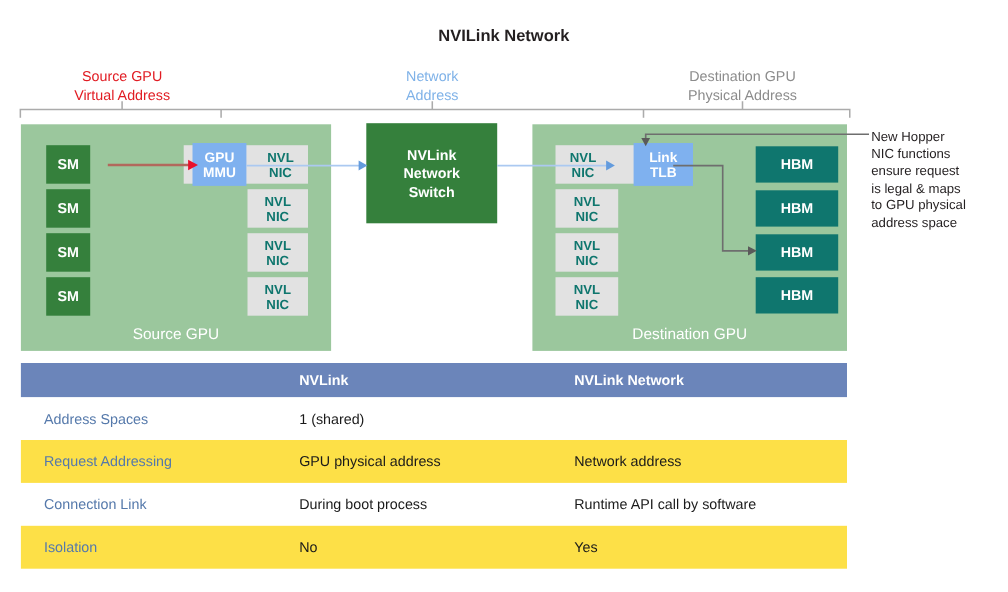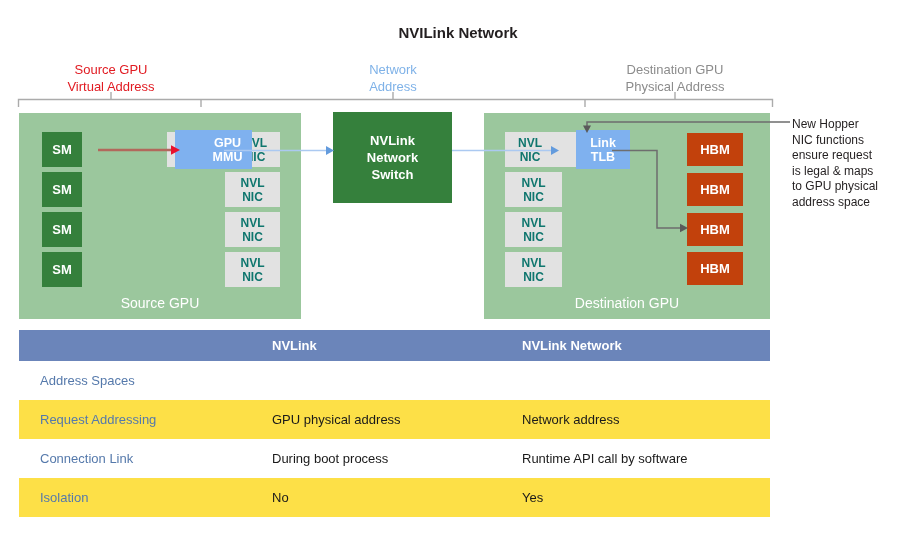--- a/index.html
+++ b/index.html
@@ -22,21 +22,21 @@
   #dest-gpu-block{left:484px;top:113px;width:286px;height:206px;}
 
   .dark-green{background:#35803c;color:#ffffff;display:flex;align-items:center;justify-content:center;font-weight:bold;}
   .sm-box{left:42px;width:40px;height:35px;font-size:13px;}
   #switch-box{left:333px;top:112px;width:119px;height:91px;font-size:13px;line-height:17px;text-align:center;}
 
   .gray-box{background:#e2e2e2;display:flex;align-items:center;justify-content:center;}
   .nic-text{font-size:12px;line-height:14px;font-weight:bold;color:#0f766e;text-align:center;}
   .blue-box{background:#7fb1ef;color:#ffffff;display:flex;align-items:center;justify-content:center;
     font-size:12.5px;line-height:14px;font-weight:bold;text-align:center;}
-  .hbm-box{left:687px;width:56px;height:33px;background:#c2410c;color:#ffffff;display:flex;align-items:center;
+  .hbm-box{left:687px;width:75px;height:33px;background:#0f766e;color:#ffffff;display:flex;align-items:center;
     justify-content:center;font-size:13px;font-weight:bold;}
 
   .gpu-caption{top:295px;font-size:14px;color:#ffffff;text-align:center;}
 
   #annotation{left:792px;top:117px;width:130px;font-size:12px;line-height:15.5px;color:#231f20;}
 
   #cmp-table{left:19px;top:330px;width:751px;font-size:13px;}
   .t-grid{display:grid;grid-template-columns:232px 250px 1fr;padding-left:21px;align-items:center;}
   #t-header{height:31px;background:#6b85ba;color:#ffffff;font-weight:bold;}
   .t-row{height:39px;color:#1a1a1a;}
@@ -62,21 +62,21 @@
   <div id="source-gpu-block" class="abs gpu-block"></div>
   <div class="abs dark-green sm-box" style="top:132px">SM</div>
   <div class="abs dark-green sm-box" style="top:172px">SM</div>
   <div class="abs dark-green sm-box" style="top:212px">SM</div>
   <div class="abs dark-green sm-box" style="top:252px">SM</div>
 
   <div class="abs gray-box" style="left:167px;top:132px;width:113px;height:35px;justify-content:flex-end;padding-right:13px;box-sizing:border-box;">
     <span class="nic-text pre">NVL
 NIC</span>
   </div>
-  <div class="abs blue-box pre" style="left:175px;top:130px;width:49px;height:39px;padding-left:28px;">GPU
+  <div class="abs blue-box pre" style="left:175px;top:130px;width:49px;height:39px;">GPU
 MMU</div>
   <div class="abs gray-box" style="left:225px;top:172px;width:55px;height:35px;">
     <span class="nic-text pre">NVL
 NIC</span>
   </div>
   <div class="abs gray-box" style="left:225px;top:212px;width:55px;height:35px;">
     <span class="nic-text pre">NVL
 NIC</span>
   </div>
   <div class="abs gray-box" style="left:225px;top:252px;width:55px;height:35px;">
@@ -136,20 +136,21 @@
   </svg>
 
   <div id="cmp-table" class="abs">
     <div id="t-header" class="t-grid">
       <span></span>
       <span>NVLink</span>
       <span>NVLink Network</span>
     </div>
     <div class="t-grid t-row">
       <span class="rlabel">Address Spaces</span>
+      <span>1 (shared)</span>
     </div>
     <div class="t-grid t-row alt">
       <span class="rlabel">Request Addressing</span>
       <span>GPU physical address</span>
       <span>Network address</span>
     </div>
     <div class="t-grid t-row">
       <span class="rlabel">Connection Link</span>
       <span>During boot process</span>
       <span>Runtime API call by software</span>

